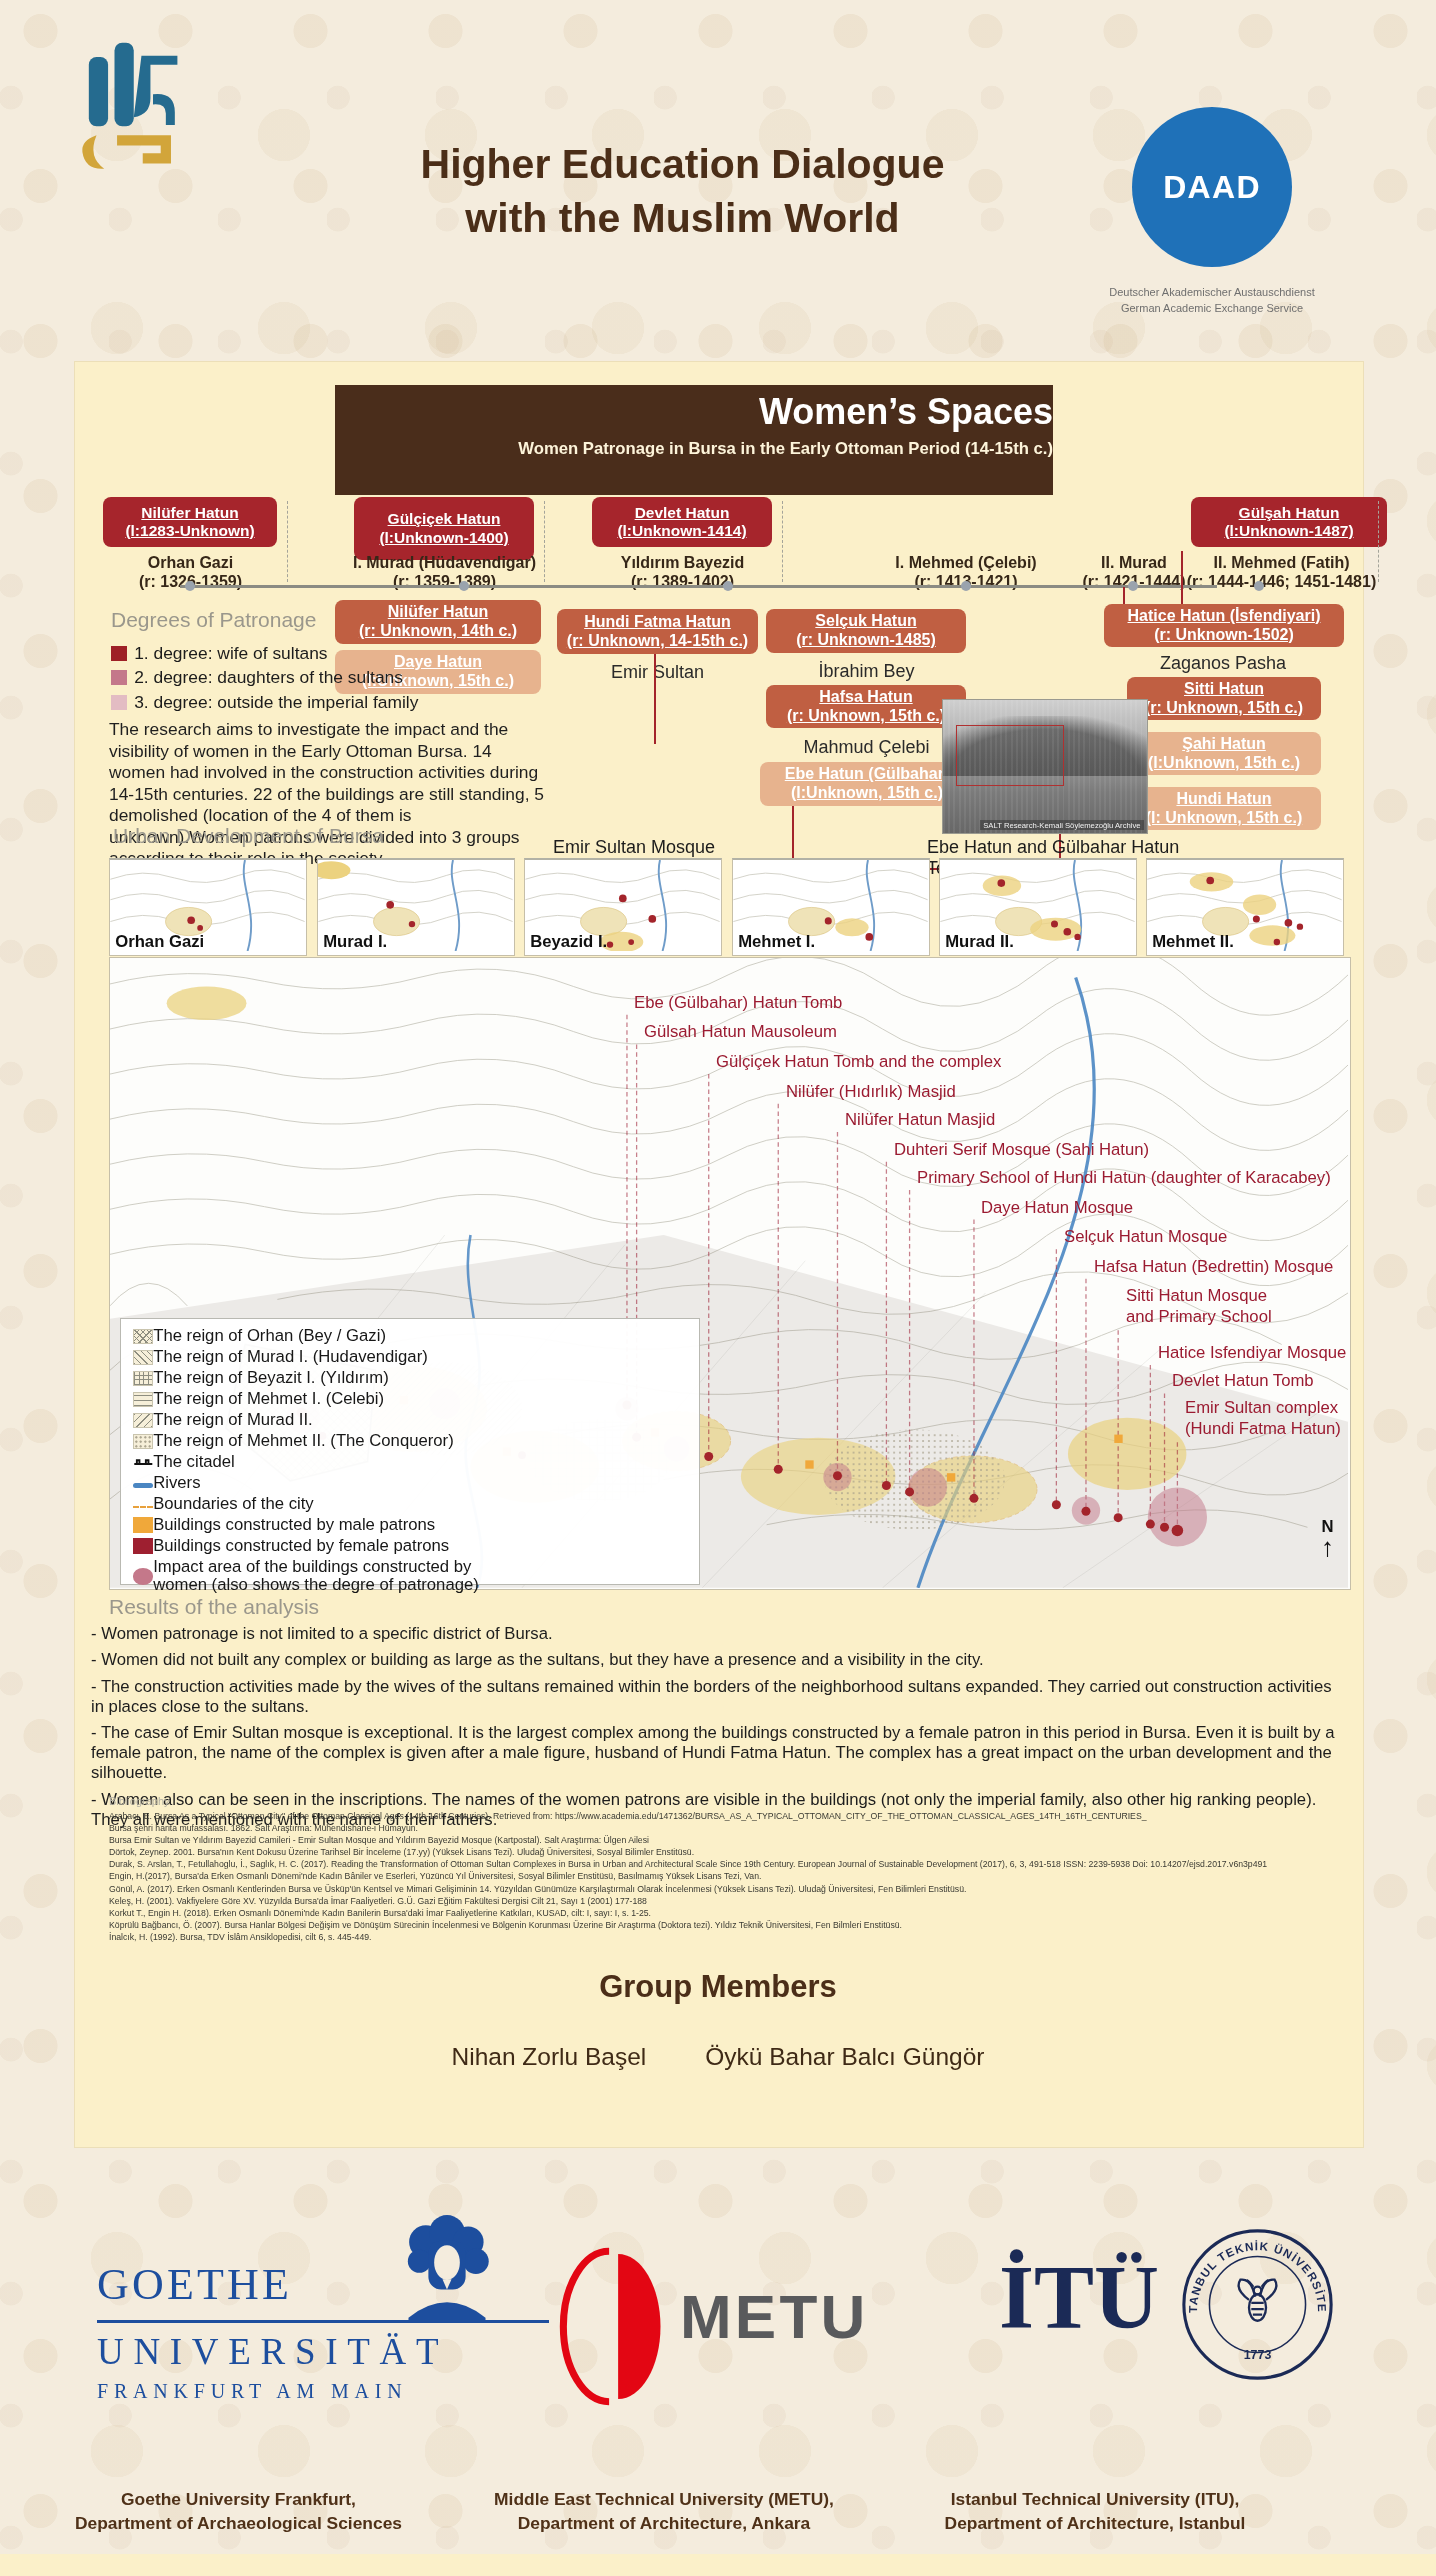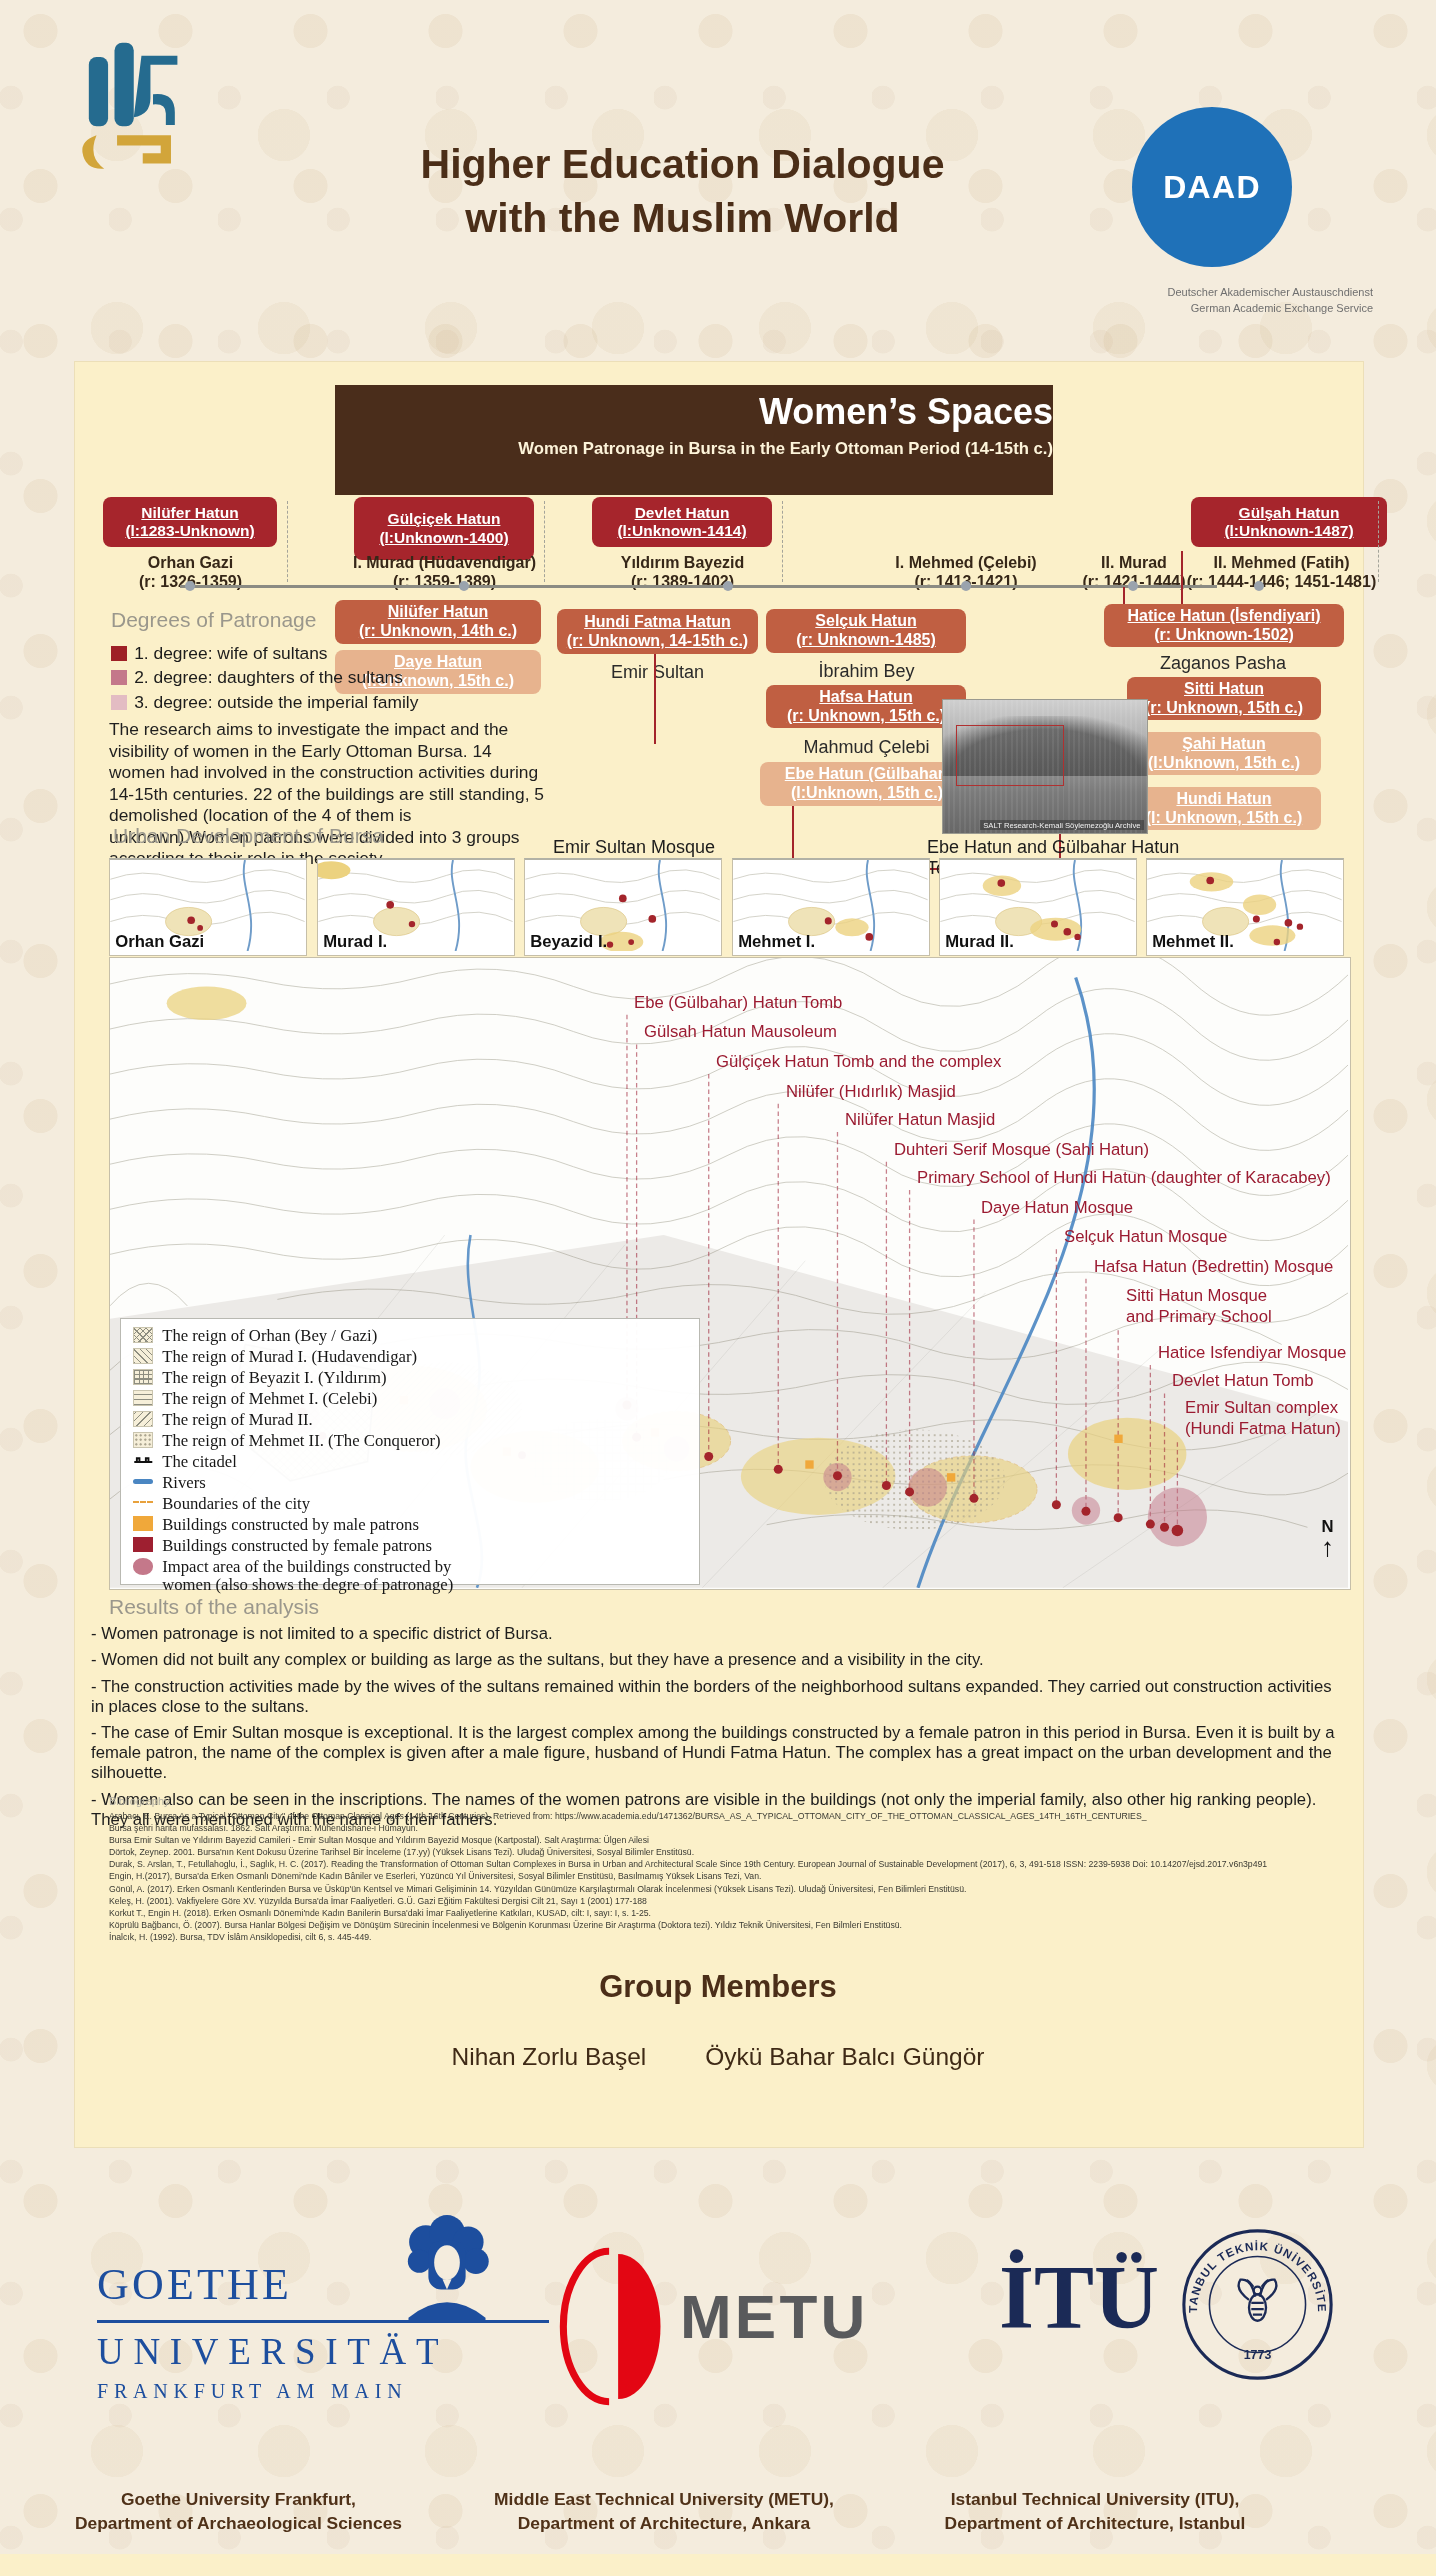--- a/index.html
+++ b/index.html
@@ -13,21 +13,21 @@
     background-size:135px 155px, 167px 193px, 109px 122px;}
   .abs{position:absolute;}
   .pre{white-space:pre-line;}
   #panel{left:74px;top:361px;width:1288px;height:1785px;background:#fbf0c9;border:0.6px solid #ecdfb8;}
   #bottomstrip{left:0;top:2554px;width:1436px;height:22px;background:#fbf0c9;}
   .pagetitle{left:277px;top:137px;width:811px;text-align:center;font-size:41px;line-height:1.32;
     font-weight:bold;color:#4b2e18;}
   #daad-circle{left:1132px;top:107px;width:160px;height:160px;border-radius:50%;background:#1f71b8;
     display:flex;align-items:center;justify-content:center;}
   #daad-circle span{color:#fff;font-size:32px;font-weight:bold;letter-spacing:1.3px;}
-  #daad-sub{left:1051px;top:285px;width:322px;text-align:right;font-size:11px;line-height:1.45;color:#6f6f6f;}
+  #daad-sub{left:1051px;top:285px;width:322px;text-align:center;font-size:11px;line-height:1.45;color:#6f6f6f;}
   #banner{left:335px;top:385px;width:718px;height:110px;background:#4a2d1b;text-align:right;}
   #banner .t1{margin-top:6.4px;font-size:36px;font-weight:bold;color:#fff;}
   #banner .t2{margin-top:5.8px;font-size:16.7px;font-weight:bold;color:#fdf4da;}
   .pill{position:absolute;display:flex;align-items:center;justify-content:center;text-align:center;
     white-space:pre-line;border-radius:8px;color:#fff;font-weight:bold;font-size:15.5px;line-height:1.18;text-decoration:underline;}
   .pw{background:#a6252c;}
   .p2{background:#c05f42;}
   .p3{background:#e7b38e;}
   .sultan{position:absolute;text-align:center;white-space:pre-line;font-size:16px;line-height:1.2;
     font-weight:bold;color:#362718;}
@@ -47,21 +47,21 @@
     background:radial-gradient(ellipse at 50% 100%, rgba(55,55,55,.6) 0 55%, transparent 75%);}
   .photo .tex{position:absolute;inset:0;background:repeating-linear-gradient(90deg, rgba(255,255,255,.07) 0 1.9px, transparent 1.9px 5.2px);}
   .credit{position:absolute;right:3.2px;bottom:2.6px;font-size:7.7px;color:#f2f2f2;background:rgba(40,40,40,.45);padding:0.6px 3.2px;}
   .photocap{position:absolute;font-size:18px;color:#1c1c1c;}
   .tile{position:absolute;top:858px;width:196px;height:95px;background:#fff;border:0.6px solid #c6bfa9;border-top:2.6px solid #b2b2a6;}
   .tile-label{position:absolute;left:5.2px;bottom:3.2px;font-size:16.7px;font-weight:bold;color:#111;}
   #bigmap{left:109px;top:957px;width:1240px;height:631px;background:#fdfdfb;border:0.6px solid #c6bfa9;}
   .maplabel{position:absolute;font-size:16.7px;line-height:1.28;color:#9b1b31;white-space:pre-line;}
   #maplegend{left:120px;top:1318px;width:580px;height:267px;background:rgba(255,255,255,.97);
     border:1.3px solid #b9b9b2;box-sizing:border-box;padding:8.4px 11.6px;}
-  .leg-row{display:flex;align-items:flex-start;gap:9px;margin-bottom:2.6px;min-height:17.4px;font-family:Liberation Serif, serif;}
+  .leg-row{display:flex;align-items:center;gap:0;margin-bottom:2.6px;min-height:17.4px;}
   .leg-sym{width:20.6px;height:15.5px;flex:0 0 20.6px;}
   .leg-label{font-size:16.7px;color:#171717;line-height:1.1;white-space:pre-line;}
   .hatchbase{background-color:#f6efd9;border:0.6px solid #c9c4ae;box-sizing:border-box;}
   .h-cross{background-image:repeating-linear-gradient(45deg,#8d8d80 0 1px,transparent 1px 4.5px),repeating-linear-gradient(-45deg,#8d8d80 0 1px,transparent 1px 4.5px);}
   .h-diag{background-image:repeating-linear-gradient(45deg,#8d8d80 0 1px,transparent 1px 4.5px);}
   .h-grid{background-image:repeating-linear-gradient(0deg,#8d8d80 0 1px,transparent 1px 4.5px),repeating-linear-gradient(90deg,#8d8d80 0 1px,transparent 1px 4.5px);}
   .h-horiz{background-image:repeating-linear-gradient(0deg,#8d8d80 0 1px,transparent 1px 5.2px);}
   .h-back{background-image:repeating-linear-gradient(-45deg,#8d8d80 0 1px,transparent 1px 5.2px);}
   .h-dots{background-image:radial-gradient(circle,#a59f8a 0 1px,transparent 1.3px);background-size:4.5px 4.5px;}
   .sym-river{background:#4a86c2;height:5.2px;border-radius:2.6px;margin-top:5.2px;}

